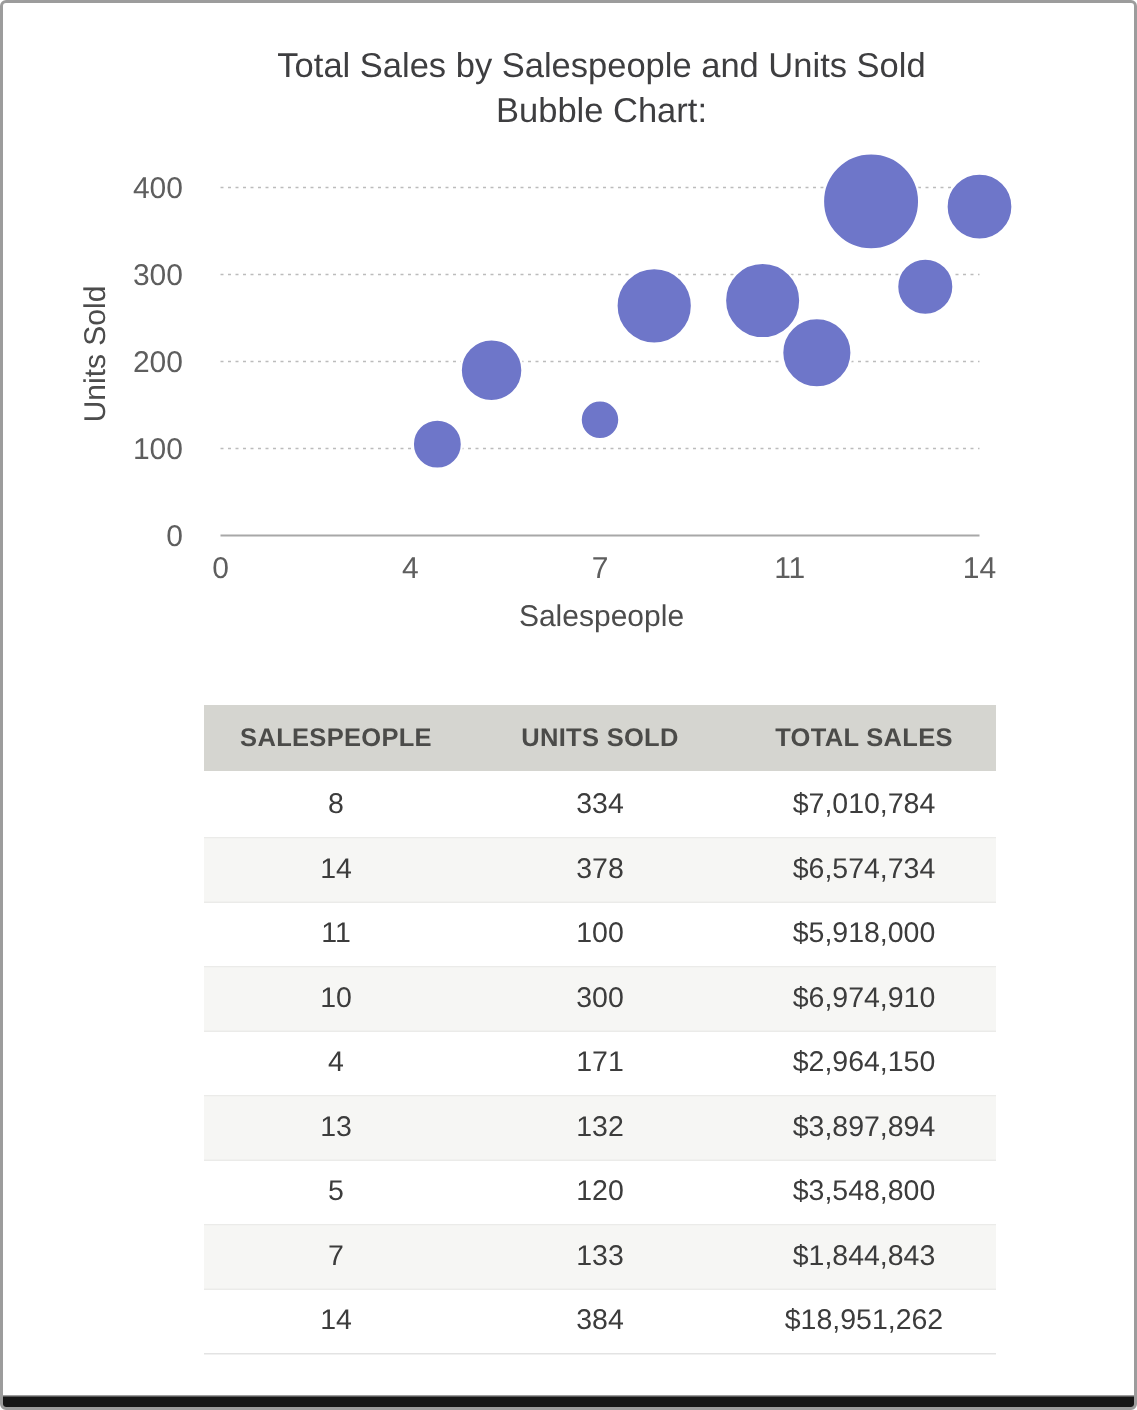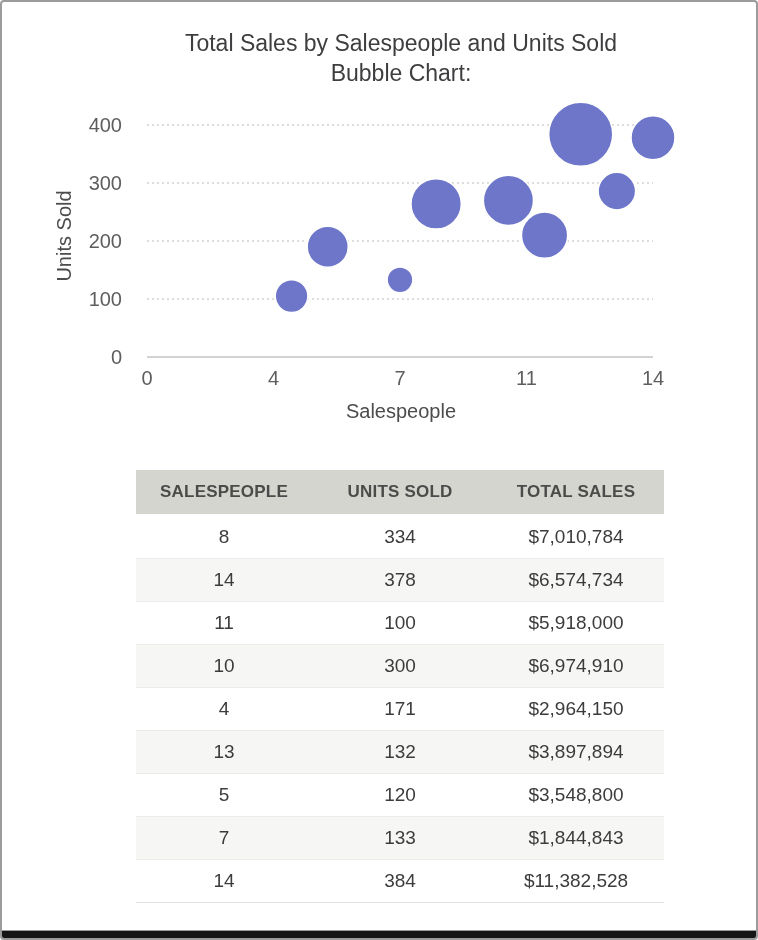--- a/index.html
+++ b/index.html
@@ -142,19 +142,19 @@
           <td>$3,548,800</td>
         </tr>
         <tr>
           <td>7</td>
           <td>133</td>
           <td>$1,844,843</td>
         </tr>
         <tr>
           <td>14</td>
           <td>384</td>
-          <td>$11,382,528</td>
+          <td>$18,951,262</td>
         </tr>
       </tbody>
   </table>
 
   <div class="bottom-bar"></div>
 </div>
 
 </body></html>

